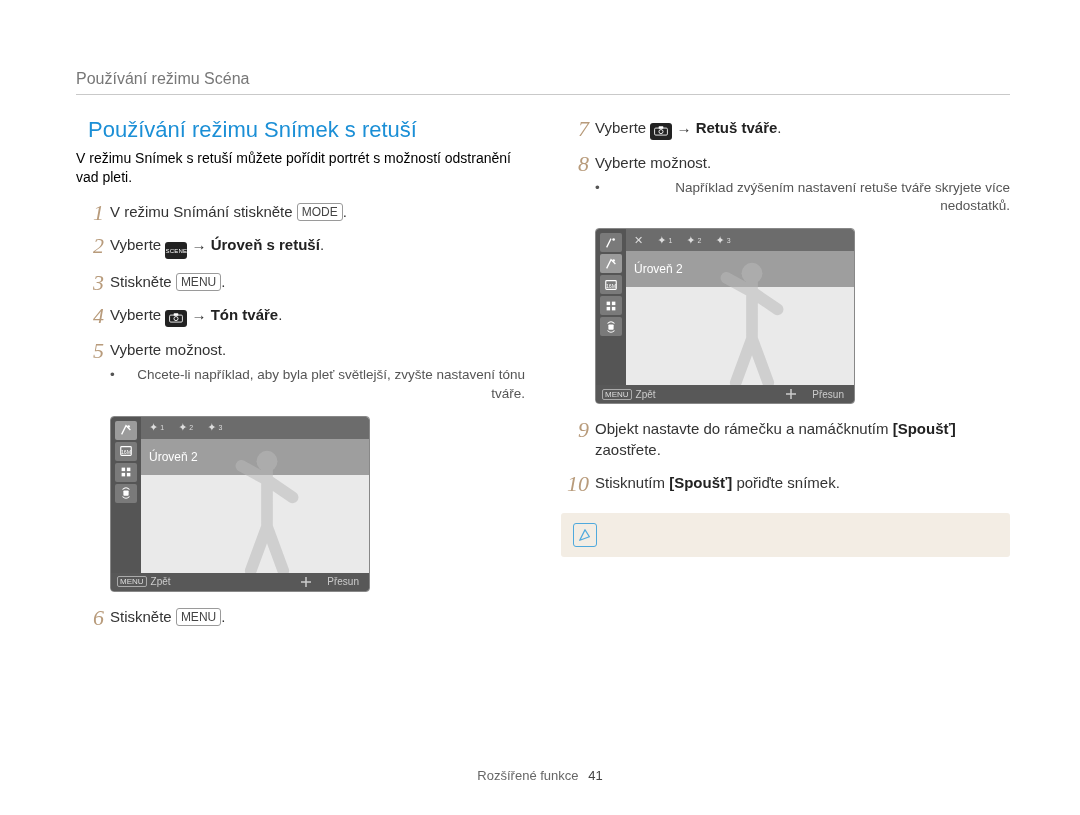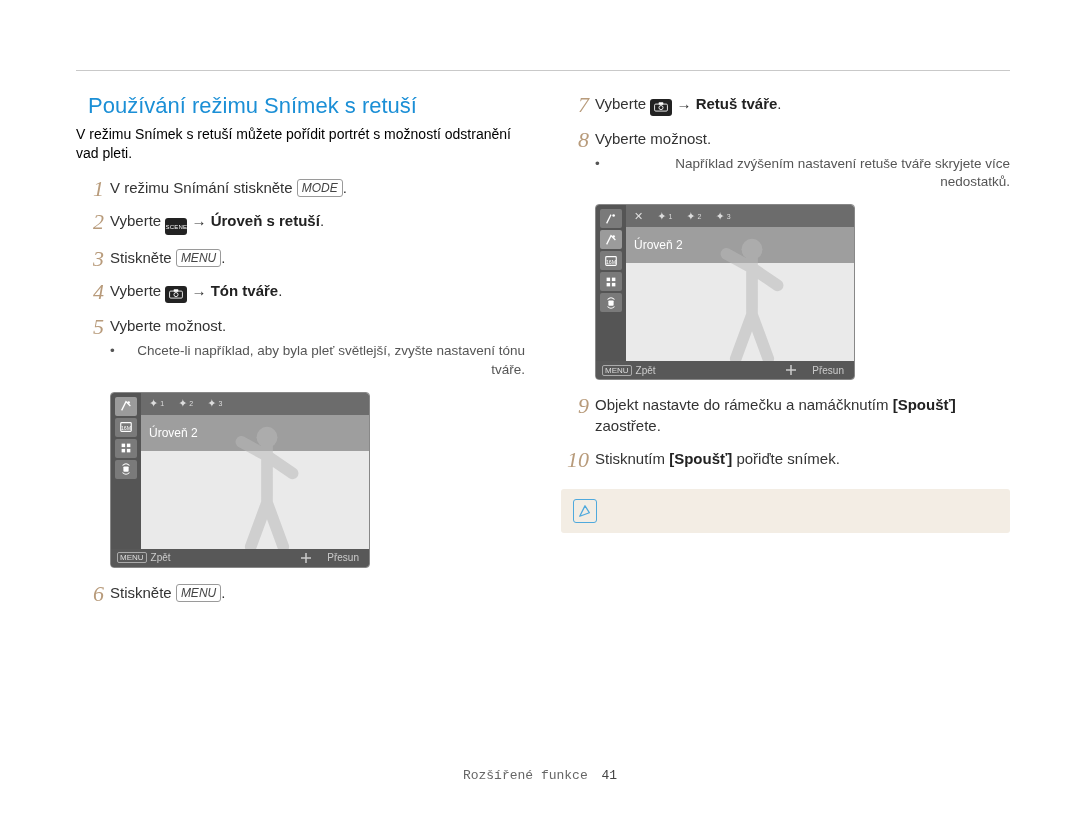--- a/index.html
+++ b/index.html
@@ -96,21 +96,20 @@
     display: inline-block;
     border: 1px solid #9a9a9a;
     border-radius: 3px;
     padding: 0 4px;
     font-size: 12px;
     line-height: 16px;
     vertical-align: 1px;
     color: #444;
     background: #fff;
     font-weight: normal;
-    font-style: italic;
   }
   .icon-scene, .icon-camera {
     display: inline-flex;
     align-items: center;
     justify-content: center;
     width: 22px;
     height: 17px;
     background: #222;
     border-radius: 3px;
     vertical-align: -3px;
@@ -251,28 +250,28 @@
     color: #555;
     line-height: 1.4;
   }
   .footer {
     position: absolute;
     bottom: 32px;
     left: 0; right: 0;
     text-align: center;
     font-size: 13px;
     color: #666;
-    font-family: Liberation Mono, monospace;
   }
   .footer .pg { color: #444; margin-left: 6px; }
 </style>
 </head>
 <body>
 
 <div class="page">
+  <div class="page-header">Používání režimu Scéna</div>
   <hr class="header-rule">
 
   <div class="columns">
 
     <div class="col">
       <h2 class="section-title">Používání režimu Snímek s retuší</h2>
       <p class="intro">V režimu Snímek s retuší můžete pořídit portrét s možností odstranění vad pleti.</p>
 
       <ol class="steps">
         <li>

